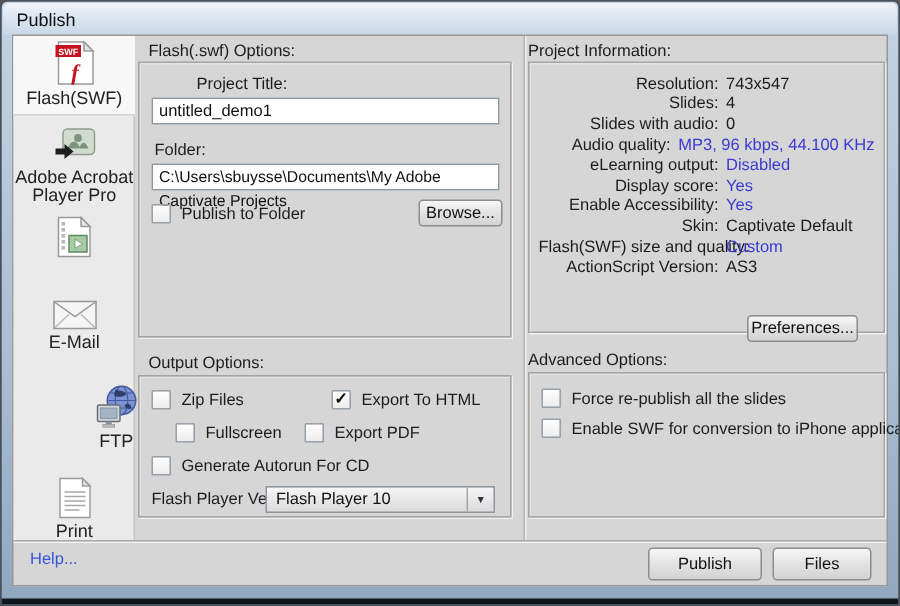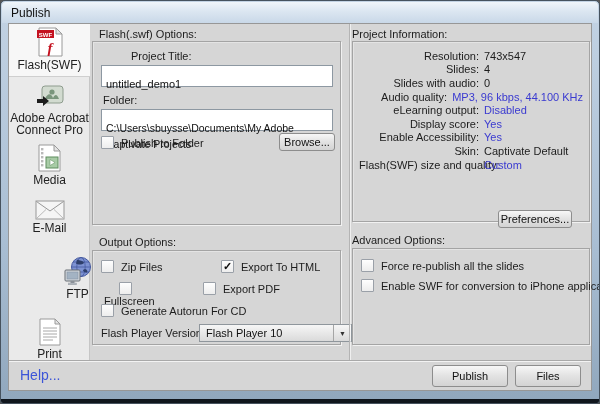--- a/index.html
+++ b/index.html
@@ -26,21 +26,21 @@
   .sb-icon { display:block; margin:0 auto; }
   
   .section-label { position:absolute; font-size:11px; color:#1c1c1c; }
   .groupbox { position:absolute; border:1px solid #a4a4a4;
               box-shadow:1px 1px 0 rgba(255,255,255,.65), inset 1px 1px 0 rgba(255,255,255,.35); }
   .vdivider { position:absolute; left:340px; top:0; width:1px; height:336px; background:#b4b4b4;
               box-shadow:1px 0 0 rgba(255,255,255,.6); }
   
   .field-label { position:absolute; font-size:11px; color:#1c1c1c; }
   .textinput { position:absolute; background:#fff; border:1px solid #8d98a2;
-               font-size:11px; color:#111; padding:10px 4px; line-height:16px; height:18px; }
+               font-size:11px; color:#111; padding:0 4px; line-height:16px; height:18px; }
   .btn { position:absolute; background:linear-gradient(180deg,#f7f7f7 0%,#e4e4e4 45%,#d3d3d3 100%);
          border:1px solid #8d8d8d; border-radius:3px; font-size:11px; color:#111;
          display:flex; align-items:center; justify-content:center; cursor:default; }
   .checkbox { position:absolute; display:flex; align-items:center; cursor:default; }
   .cb-box { width:13px; height:13px; background:linear-gradient(180deg,#fefefe,#ededed);
             border:1px solid #9aa0a8; border-radius:1px; display:inline-flex;
             align-items:center; justify-content:center; flex:0 0 13px; }
   .cb-mark { font-size:11px; font-weight:bold; color:#111; line-height:11px; margin-top:-1px; }
   .cb-label { font-size:11px; color:#1c1c1c; margin-left:7px; white-space:nowrap; }
   .dropdown { position:absolute; height:18px; background:linear-gradient(180deg,#f6f6f6,#dadada);
@@ -50,21 +50,21 @@
               align-items:center; justify-content:center; font-size:7px; color:#333; }
   
   .pi-rows { position:absolute; left:6px; top:7px; right:6px; }
   .pi-row { display:flex; height:13.6px; align-items:center; }
   .pi-label { width:120px; text-align:right; font-size:11px; color:#1c1c1c; white-space:nowrap; }
   .pi-value { margin-left:5px; font-size:11px; color:#1c1c1c; white-space:nowrap; }
   .pi-value[data-link="true"] { color:#3a3ad0; }
   
   .hseparator { position:absolute; left:0; right:0; top:336px; height:1px; background:#a9a9a9;
                 box-shadow:0 1px 0 rgba(255,255,255,.7); }
-  .help-link { position:absolute; left:11px; top:343px; font-size:14px; color:#3c55d8; cursor:default; }
+  .help-link { position:absolute; left:11px; top:343px; font-size:11px; color:#3c55d8; cursor:default; }
 </style>
 </head>
 <body>
 
 <div class="window">
   <div class="titlebar">
     <span class="title-text">Publish</span>
   </div>
 
   <div class="client">
@@ -82,36 +82,35 @@
         <div class="sb-label">Flash(SWF)</div>
       </div>
 
       <div class="sb-item" style="top:60px;">
         <svg class="sb-icon" width="30" height="26" viewBox="0 0 30 26">
           <rect x="7" y="2" width="21" height="17" rx="3" fill="#d2dbd0" stroke="#8e9c8e"></rect>
           <path d="M10 15 c2.5-6 6-6 8 -1 c2-4 4-4 6 1 z" fill="#7a957c"></path>
           <circle cx="17" cy="8" r="2.6" fill="#7a957c"></circle>
           <path d="M2 15 h6 v-3 l6 5 -6 5 v-3 h-6 z" fill="#1d1d1d"></path>
         </svg>
-        <div class="sb-label">Adobe Acrobat Connect Pro</div>
+        <div class="sb-label">Adobe Acrobat Player Pro</div>
       </div>
 
       <div class="sb-item" style="top:120px;">
         <svg class="sb-icon" width="26" height="28" viewBox="0 0 26 28">
           <path d="M2 1 h15 l6 6 v20 h-21 z" fill="#ffffff" stroke="#9a9a9a"></path>
           <path d="M17 1 l6 6 h-6 z" fill="#e4e4e4" stroke="#9a9a9a"></path>
           <rect x="4" y="4" width="2.4" height="2.4" fill="#b9b9b9"></rect>
           <rect x="4" y="8" width="2.4" height="2.4" fill="#b9b9b9"></rect>
           <rect x="4" y="12" width="2.4" height="2.4" fill="#b9b9b9"></rect>
           <rect x="4" y="16" width="2.4" height="2.4" fill="#b9b9b9"></rect>
           <rect x="4" y="20" width="2.4" height="2.4" fill="#b9b9b9"></rect>
           <rect x="9" y="13" width="12" height="11" fill="#a8cba6" stroke="#5f8d5f"></rect>
           <path d="M13 15.5 l5 3 -5 3 z" fill="#ffffff" stroke="#5f8d5f" stroke-width="0.5"></path>
         </svg>
-        <div class="sb-label">Media</div>
       </div>
 
       <div class="sb-item" style="top:176px;">
         <svg class="sb-icon" width="30" height="20" viewBox="0 0 30 20">
           <rect x="1" y="1" width="28" height="18" fill="#f5f5f5" stroke="#979797"></rect>
           <path d="M1.5 1.5 L15 11 L28.5 1.5" fill="none" stroke="#979797"></path>
           <path d="M1.5 18.5 L11 9.5 M28.5 18.5 L19 9.5" fill="none" stroke="#b9b9b9"></path>
         </svg>
         <div class="sb-label">E-Mail</div>
       </div>
@@ -165,40 +164,40 @@
             <span class="cb-mark"></span>
           </span>
         <span class="cb-label">Zip Files</span>
       </div>
       <div class="checkbox" style="left:128px; top:9px;">
         <span class="cb-box">
             <span class="cb-mark">✓</span>
           </span>
         <span class="cb-label">Export To HTML</span>
       </div>
-      <div class="checkbox" style="left:4px; top:31px;flex-direction:column;">
+      <div class="checkbox" style="left:24px; top:31px;">
         <span class="cb-box">
             <span class="cb-mark"></span>
           </span>
         <span class="cb-label">Fullscreen</span>
       </div>
       <div class="checkbox" style="left:110px; top:31px;">
         <span class="cb-box">
             <span class="cb-mark"></span>
           </span>
         <span class="cb-label">Export PDF</span>
       </div>
       <div class="checkbox" style="left:8px; top:53px;">
         <span class="cb-box">
             <span class="cb-mark"></span>
           </span>
         <span class="cb-label">Generate Autorun For CD</span>
       </div>
       <div class="field-label" style="left:8px; top:76px;">Flash Player Version:</div>
-      <div class="dropdown" style="left:106px; top:73px; width:153px;">
+      <div class="dropdown" style="left:84px; top:73px; width:153px;">
         <span class="dd-value">Flash Player 10</span>
         <span class="dd-arrow">▼</span>
       </div>
     </div>
 
     <div class="vdivider"></div>
 
     <div class="section-label" style="left:343px; top:4px;">Project Information:</div>
 
     <div class="groupbox" style="left:343px; top:17px; width:238px; height:181px;">
@@ -231,20 +230,24 @@
           <span class="pi-label">Enable Accessibility:</span>
           <span class="pi-value" data-link="true">Yes</span>
         </div>
         <div class="pi-row">
           <span class="pi-label">Skin:</span>
           <span class="pi-value" data-link="false">Captivate Default</span>
         </div>
         <div class="pi-row">
           <span class="pi-label">Flash(SWF) size and quality:</span>
           <span class="pi-value" data-link="true">Custom</span>
+        </div>
+        <div class="pi-row">
+          <span class="pi-label">ActionScript Version:</span>
+          <span class="pi-value" data-link="false">AS3</span>
         </div>
       </div>
       <div class="btn" style="left:145px; top:168px; width:74px; height:18px;">Preferences...</div>
     </div>
 
     <div class="section-label" style="left:343px; top:210px;">Advanced Options:</div>
 
     <div class="groupbox" style="left:343px; top:224px; width:238px; height:97px;">
       <div class="checkbox" style="left:8px; top:10px;">
         <span class="cb-box">

